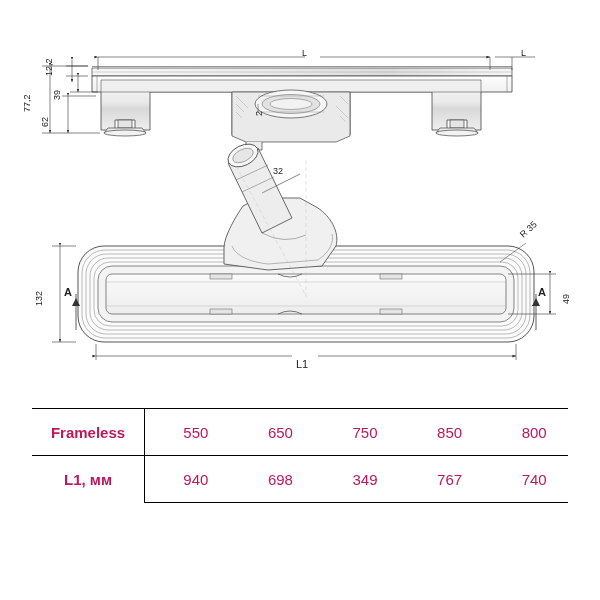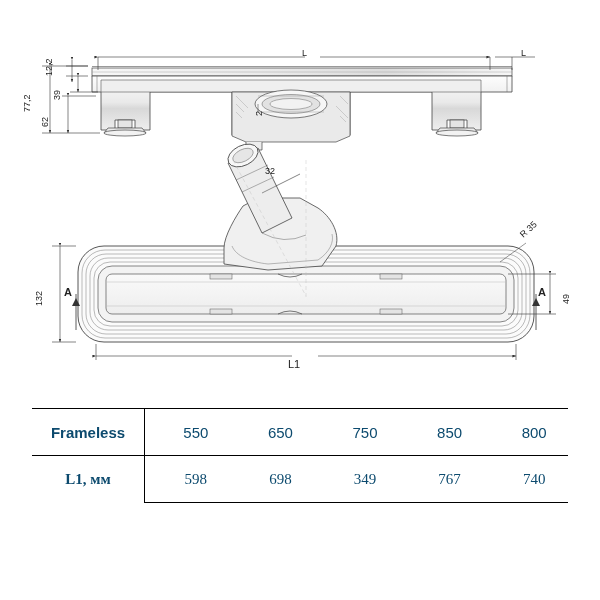--- a/index.html
+++ b/index.html
@@ -29,32 +29,32 @@
     width:536px;
     border-collapse:collapse;
     font-family:"Liberation Sans", sans-serif;
   }
   .spec-table td{
     border-top:1px solid #000;
     border-bottom:1px solid #000;
     height:46px;
     text-align:center;
     font-size:15px;
-    color:#0c4a6e;
+    color:#be185d;
     padding:0;
   }
   .spec-table td.rowhead{
     width:140px;
     font-weight:bold;
     font-size:15px;
     border-right:1px solid #000;
     text-align:center;
   }
   .spec-table tr:first-child td{border-top:1px solid #000;}
-  .spec-table tr:last-child td{border-bottom:1px solid #000;font-family:Liberation Serif, serif;}
+  .spec-table tr:last-child td{border-bottom:1px solid #000;}
   .spec-table tr:last-child td.rowhead{border-bottom:none;}
   .spec-table td.val{width:99px;padding-left:17px;}
 </style>
 </head>
 <body>
 
 <div class="stage">
 
   <svg class="draw" viewBox="0 0 600 600">
     <defs>
@@ -227,41 +227,41 @@
   </svg>
 
   <div class="dim-label" style="left:302px;top:48px;">L</div>
   <div class="dim-label" style="left:521px;top:48px;">L</div>
   <div class="dim-label rot" style="left:44px;top:76px;">12,2</div>
   <div class="dim-label rot" style="left:22px;top:112px;">77,2</div>
   <div class="dim-label rot" style="left:52px;top:100px;">39</div>
   <div class="dim-label rot" style="left:40px;top:127px;">62</div>
   <div class="dim-label rot" style="left:254px;top:116px;">2</div>
 
-  <div class="dim-label" style="left:265px;top:166px;">32</div>
+  <div class="dim-label" style="left:273px;top:166px;">32</div>
   <div class="dim-label" style="left:518px;top:232px;transform:rotate(-42deg);transform-origin:left top;">R 35</div>
   <div class="dim-label rot" style="left:34px;top:306px;">132</div>
   <div class="dim-label rot" style="left:561px;top:304px;">49</div>
   <div class="dim-label big" style="left:64px;top:286px;font-weight:bold;">A</div>
   <div class="dim-label big" style="left:538px;top:286px;font-weight:bold;">A</div>
-  <div class="dim-label big" style="left:288px;top:358px;">L1</div>
+  <div class="dim-label big" style="left:296px;top:358px;">L1</div>
 
   <table class="spec-table">
     <tbody>
       <tr>
         <td class="rowhead">Frameless</td>
         <td class="val">550</td>
         <td class="val">650</td>
         <td class="val">750</td>
         <td class="val">850</td>
         <td class="val">800</td>
       </tr>
       <tr>
         <td class="rowhead">L1, мм</td>
-        <td class="val">598</td>
+        <td class="val">940</td>
         <td class="val">698</td>
         <td class="val">349</td>
         <td class="val">767</td>
         <td class="val">740</td>
       </tr>
     </tbody>
   </table>
 
 </div>
 

